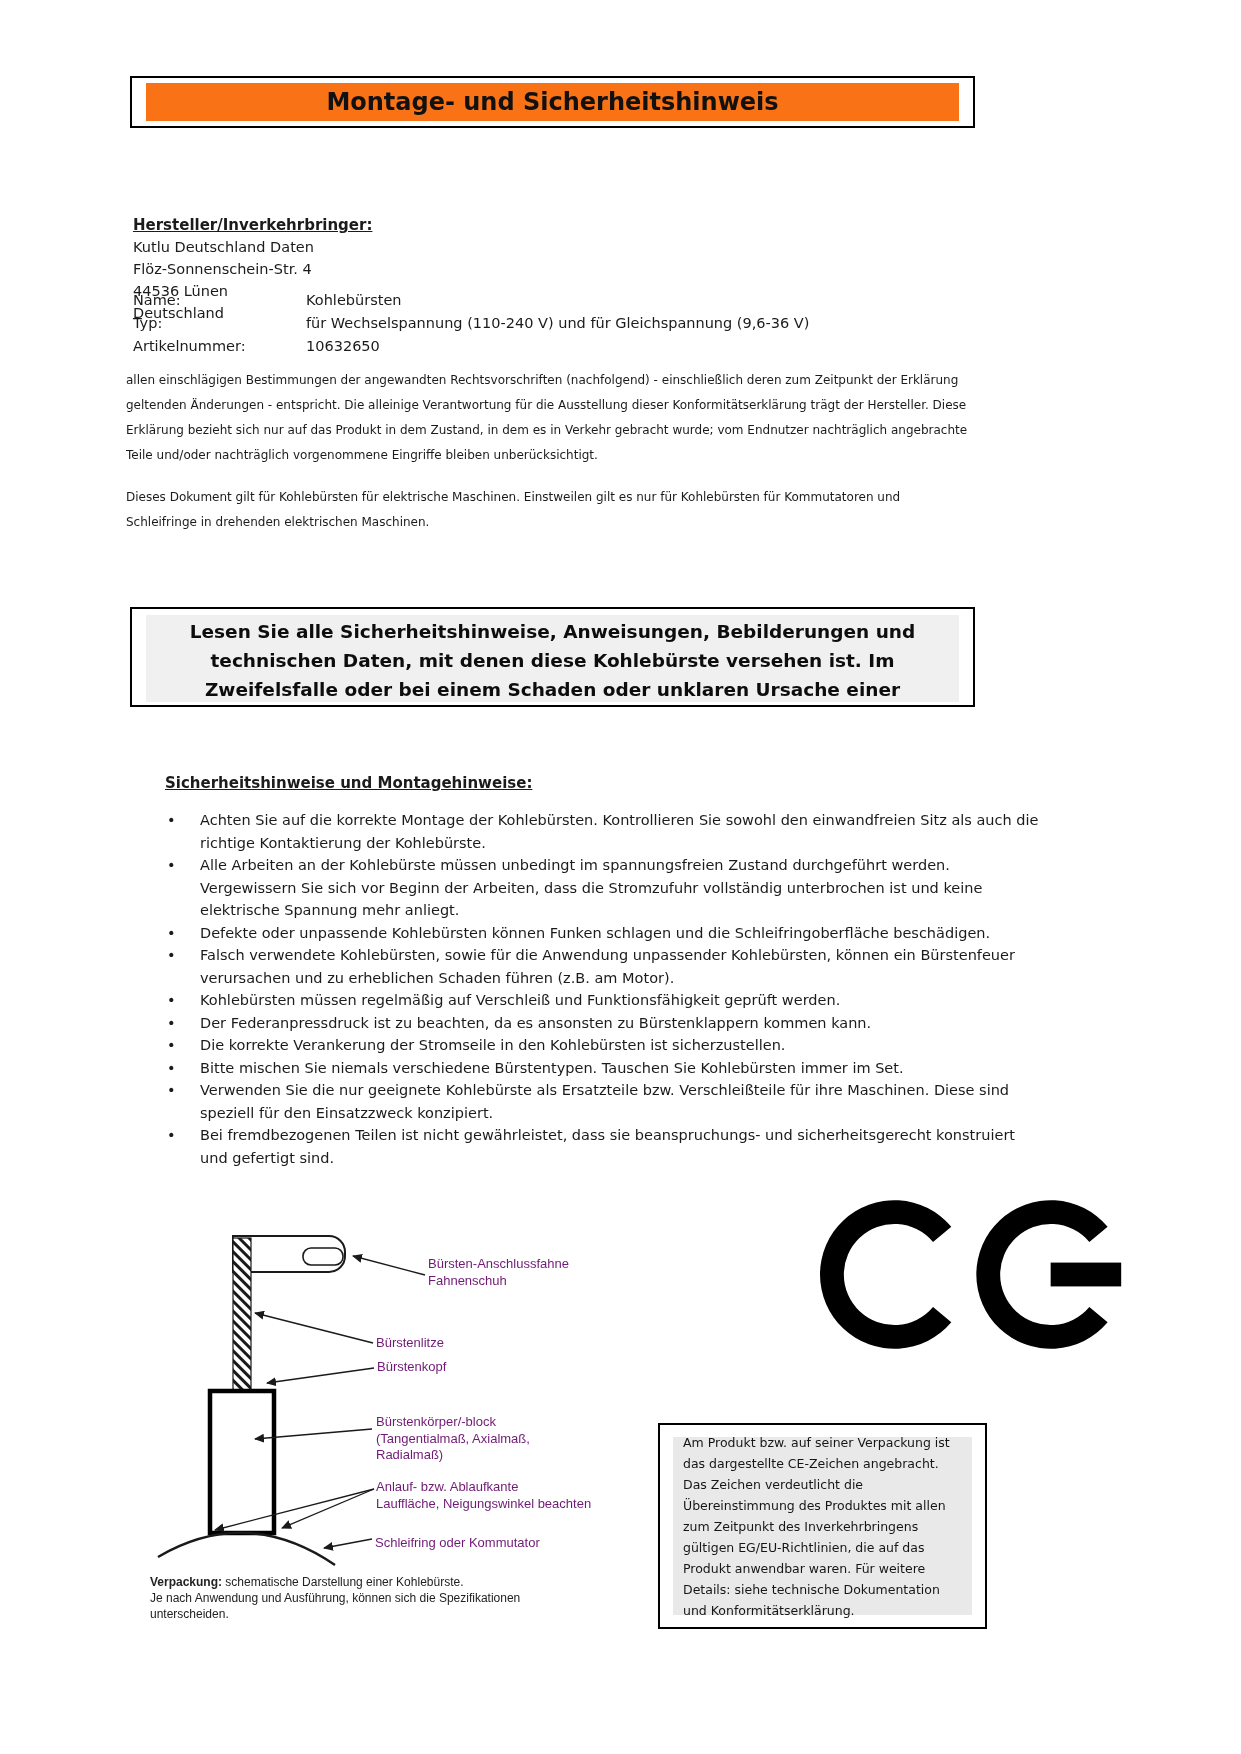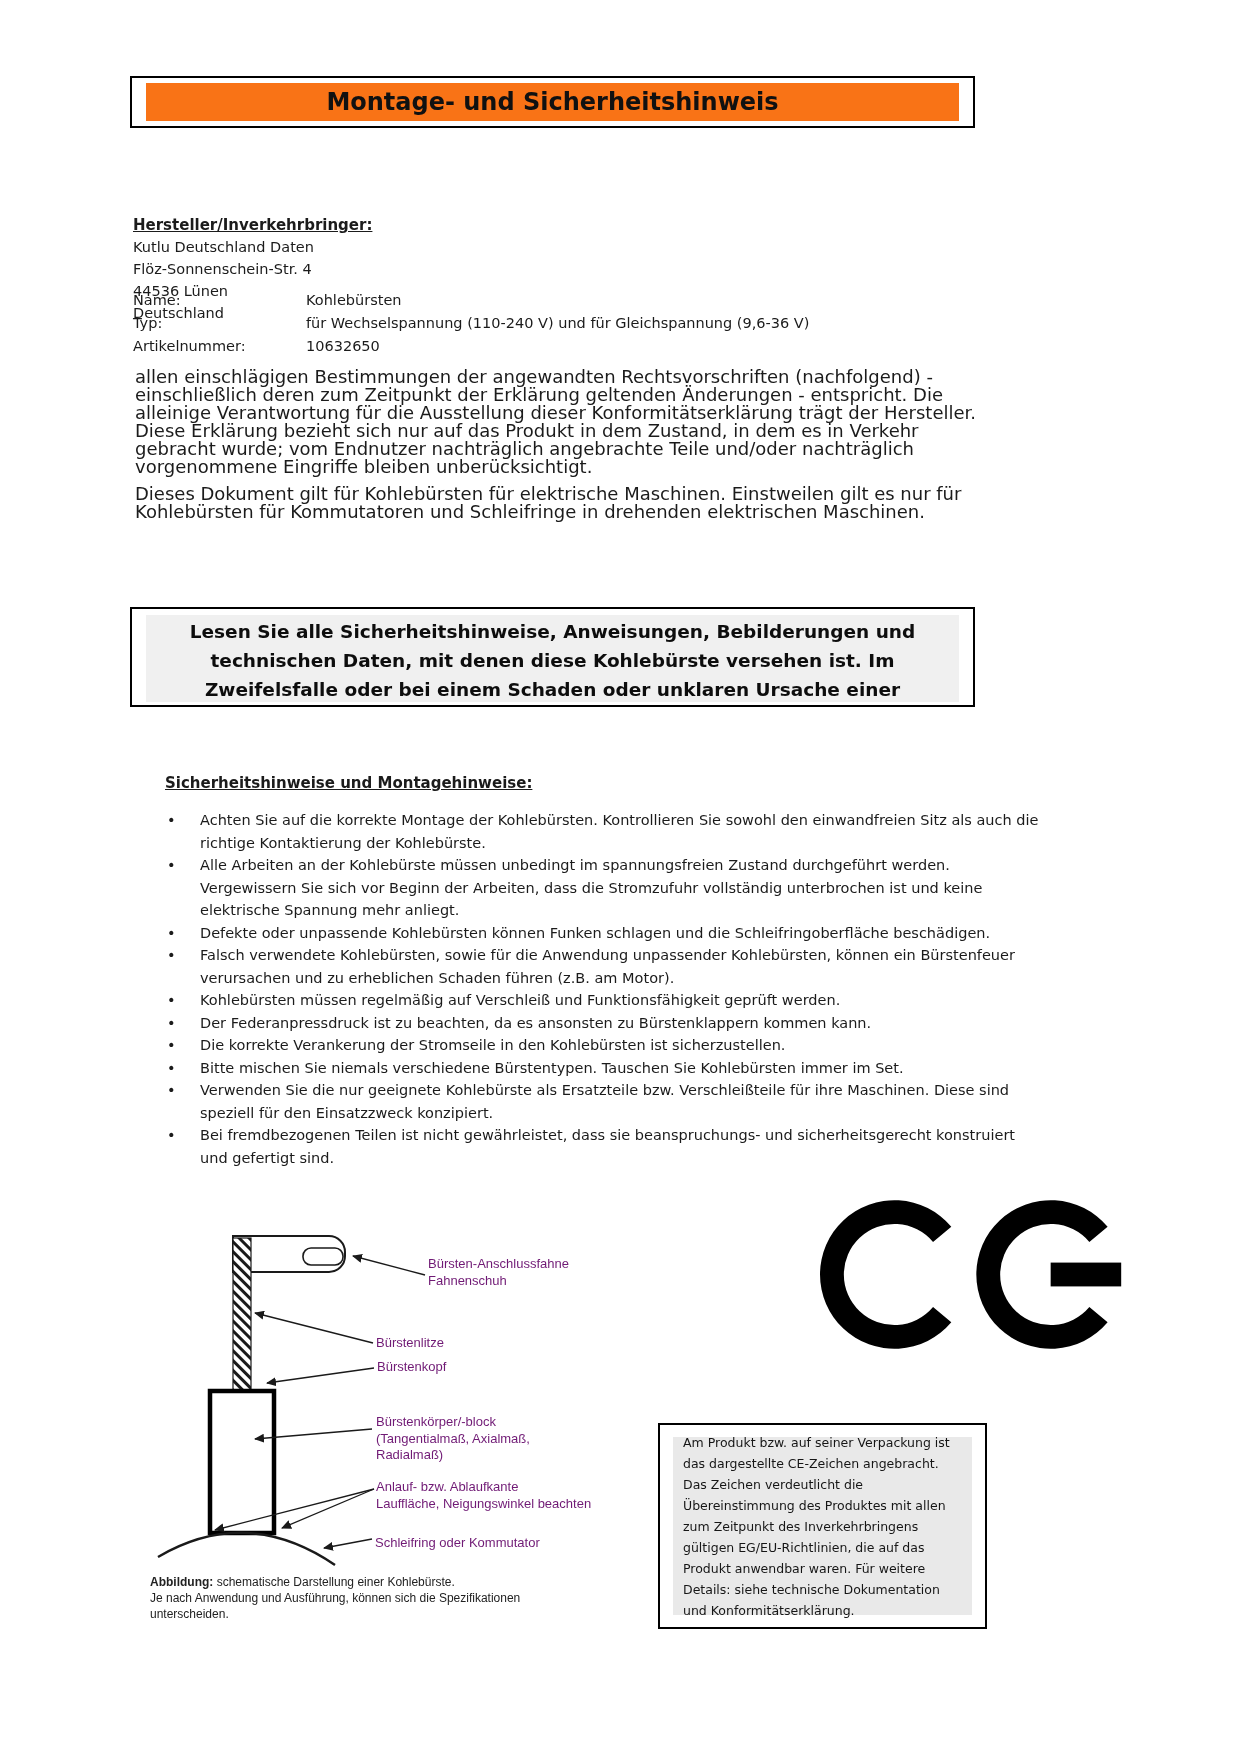--- a/index.html
+++ b/index.html
@@ -14,21 +14,21 @@
 
   
   .manufacturer{position:absolute;left:133px;top:170px;font-size:14.5px;line-height:22px;margin-top:44px;}
   .u-head{font-weight:bold;text-decoration:underline;font-size:15px;}
 
   
   .product{position:absolute;left:133px;top:289px;font-size:14.5px;line-height:23px;}
   .prow{display:flex;gap:41px;}
   .plabel{width:132px;}
 
-  .para{position:absolute;left:135px;width:845px;font-size:18px;line-height:18px;}
+  .para{position:absolute;left:126px;width:845px;font-size:12px;line-height:25px;}
   .para1{top:368px;}
   .para2{top:485px;}
 
   
   .warn-box{position:absolute;left:130px;top:607px;width:841px;height:96px;border:2px solid #000;background:#fff;overflow:hidden;}
   .warn-band{position:absolute;left:14px;right:14px;top:6px;bottom:3px;background:#f0f0f0;overflow:hidden;
              font-weight:bold;font-size:18.5px;line-height:29px;text-align:center;padding:2px 10px;color:#0d0d0d;}
 
   .safety-head{position:absolute;left:133px;top:774px;margin-left:32px;}
 
@@ -141,21 +141,21 @@
     <div class="fig-label" style="left:298px;top:26px;">Bürsten-Anschlussfahne
 Fahnenschuh</div>
     <div class="fig-label" style="left:246px;top:105px;">Bürstenlitze</div>
     <div class="fig-label" style="left:247px;top:129px;">Bürstenkopf</div>
     <div class="fig-label" style="left:246px;top:184px;">Bürstenkörper/-block
 (Tangentialmaß, Axialmaß, Radialmaß)</div>
     <div class="fig-label" style="left:246px;top:249px;">Anlauf- bzw. Ablaufkante
 Lauffläche, Neigungswinkel beachten</div>
     <div class="fig-label" style="left:245px;top:305px;">Schleifring oder Kommutator</div>
     <div class="fig-caption">
-      <div><b>Abbildung:</b><span> schematische Darstellung einer Kohlebürste.</span></div>
+      <div><b>Verpackung:</b><span> schematische Darstellung einer Kohlebürste.</span></div>
       <div>Je nach Anwendung und Ausführung, können sich die Spezifikationen unterscheiden.</div>
     </div>
   </div>
 
   <svg class="ce-logo" width="305" height="153" viewBox="0 0 320 160">
     <path d="M137.75,29.85 A78,78 0 1 0 137.75,130.15 L118.6,114.1 A53,53 0 1 1 118.6,45.9 Z" fill="#000"></path>
     <path d="M301.75,29.85 A78,78 0 1 0 301.75,130.15 L282.6,114.1 A53,53 0 1 1 282.6,45.9 Z" fill="#000"></path>
     <rect x="242" y="67.5" width="74" height="25" fill="#000"></rect>
   </svg>
 

